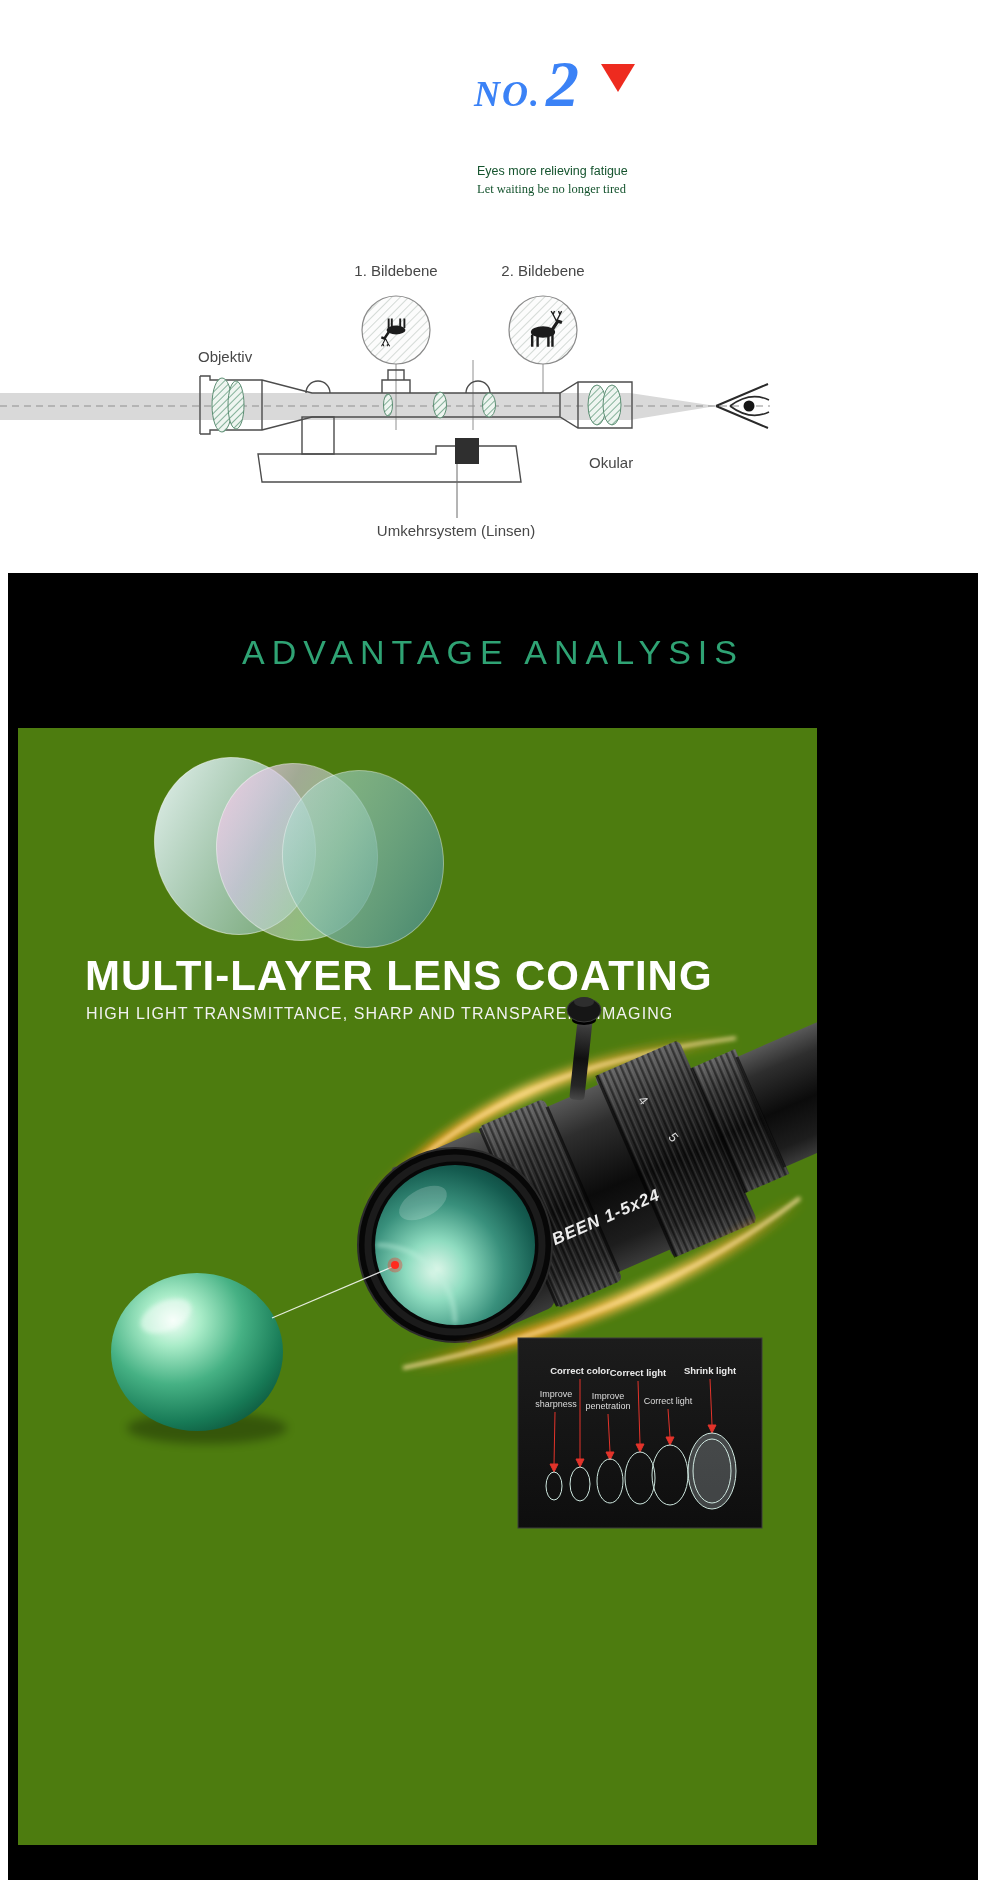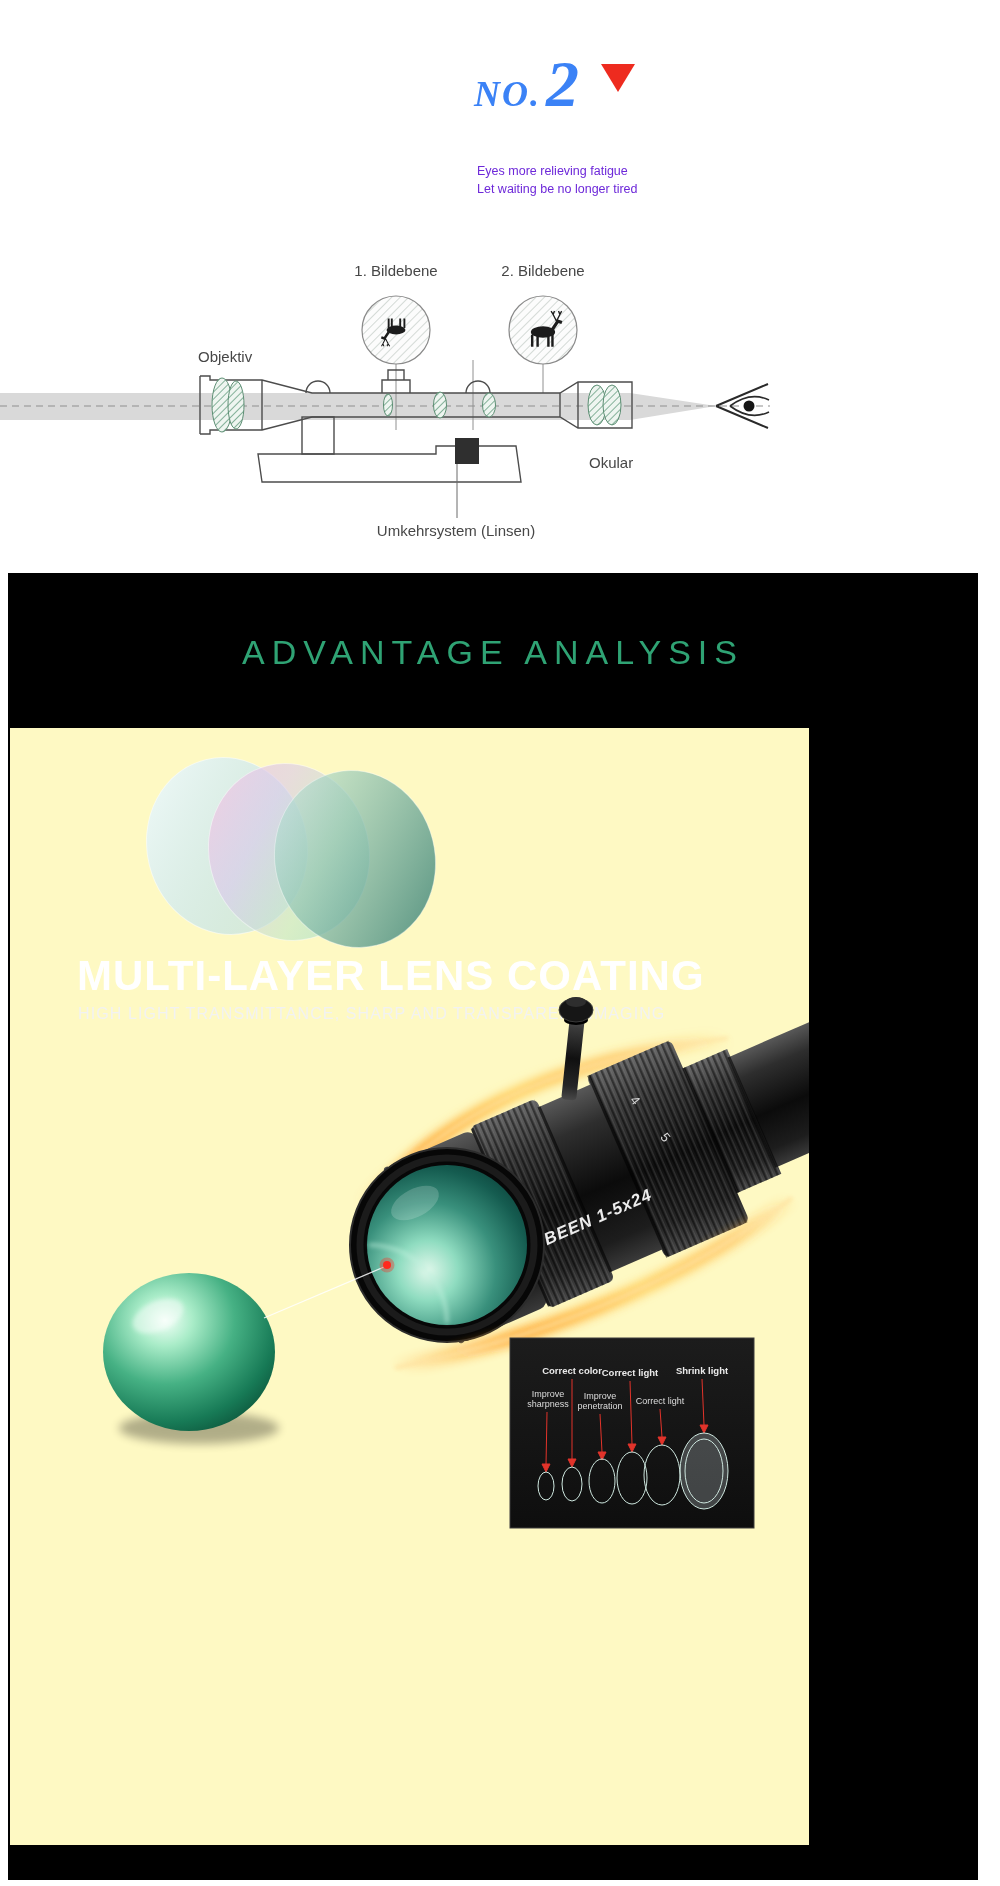--- a/index.html
+++ b/index.html
@@ -8,29 +8,29 @@
   
   .hero-no{position:absolute;left:474px;top:46px;font-family:"Liberation Serif",serif;
            font-style:italic;font-weight:bold;color:#3b82f6;white-space:nowrap;}
   .hero-no .no{font-size:36px;letter-spacing:2px;}
   .hero-no .num{font-size:66px;margin-left:5px;}
   .red-tri{position:absolute;left:601px;top:64px;width:0;height:0;
            border-left:17px solid transparent;border-right:17px solid transparent;
            border-top:28px solid #ee2b1f;}
   .hero-title{position:absolute;left:469px;top:108px;font-size:40px;letter-spacing:2px;
               color:#9b9b9b;font-weight:400;white-space:nowrap;}
-  .hero-sub{position:absolute;left:477px;color:#6d28d9;font-size:12.5px;white-space:nowrap;}
+  .hero-sub{position:absolute;left:477px;color:#14532d;font-size:12.5px;white-space:nowrap;}
   .hero-sub.s1{top:164px;}
-  .hero-sub.s2{top:182px;}
+  .hero-sub.s2{top:182px;font-family:Liberation Serif, serif;}
   .schematic{position:absolute;left:0;top:230px;width:1000px;height:330px;}
   
   .frame{position:absolute;left:8px;top:573px;width:970px;height:1307px;background:#000;}
   .adv-title{position:absolute;left:0;top:60px;width:100%;text-align:center;
              font-size:34px;letter-spacing:7px;color:#2fa374;font-weight:400;white-space:nowrap;}
-  .panel{position:absolute;left:2px;top:155px;width:799px;height:1117px;background:#fef9c3;overflow:hidden;}
+  .panel{position:absolute;left:10px;top:155px;width:799px;height:1117px;background:#4d7c0f;overflow:hidden;}
   .panel svg{position:absolute;left:0;top:0;}
   svg text{font-family:"Liberation Sans",sans-serif;}
 </style>
 </head>
 <body>
 
 <div class="canvas">
 
   <div class="hero-no">
     <span class="no">NO.</span><span class="num">2</span>

